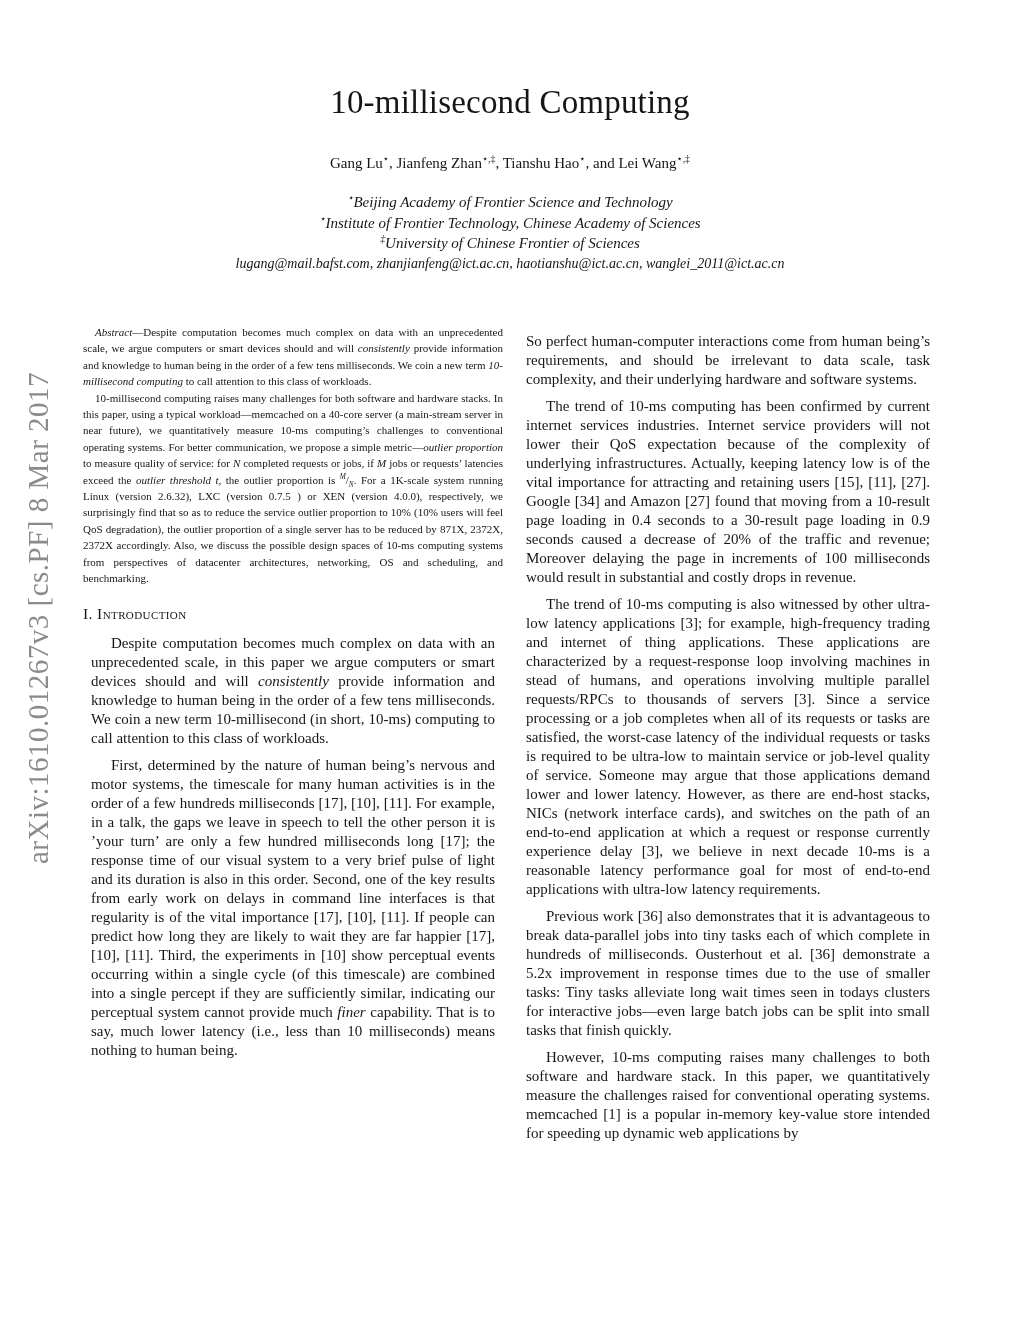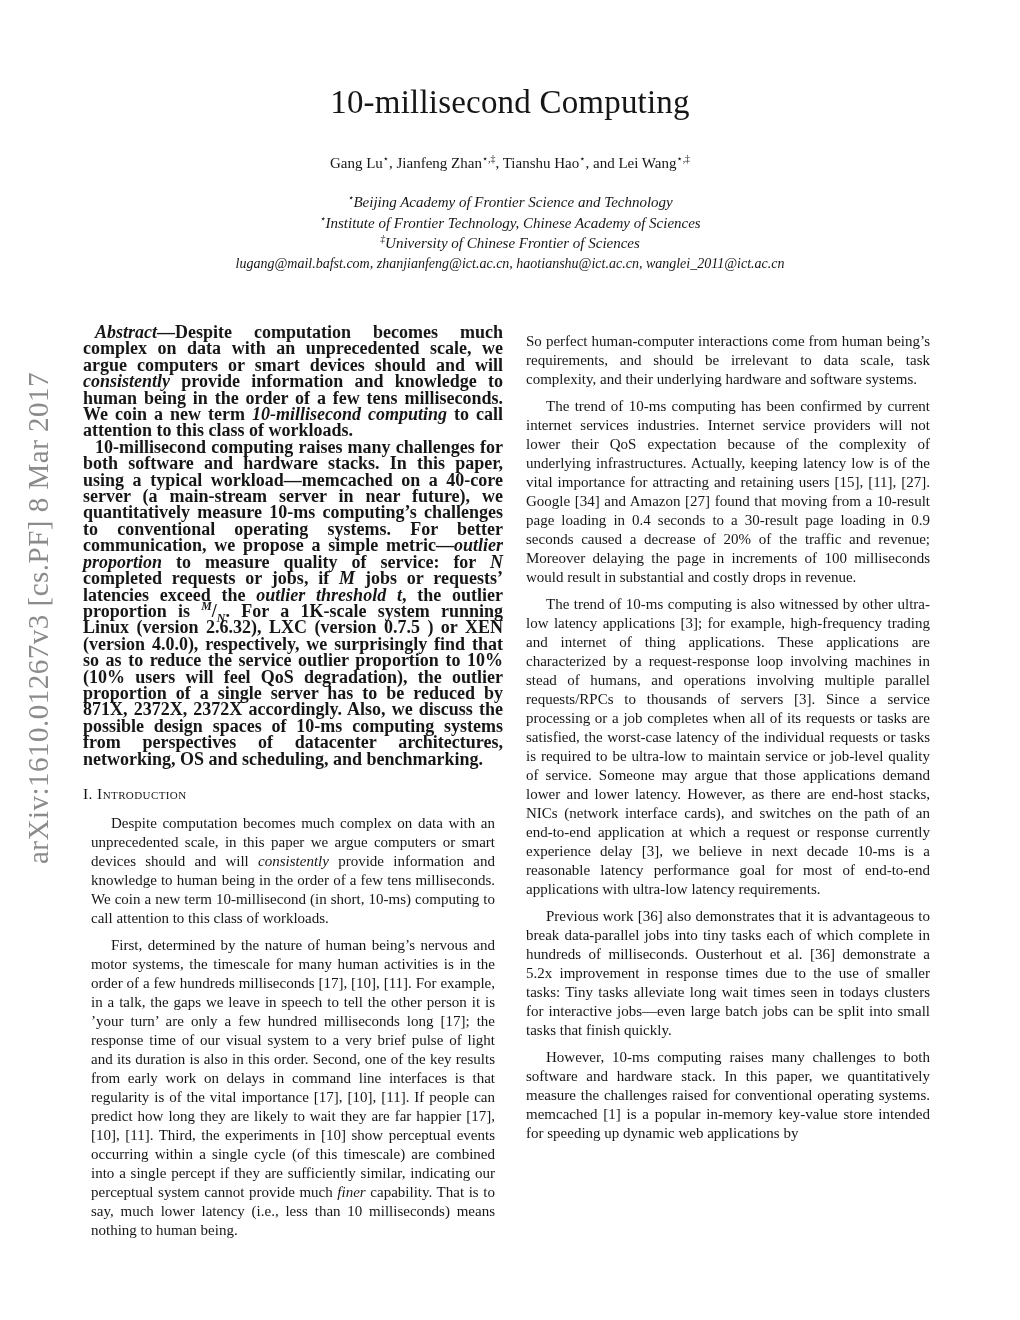--- a/index.html
+++ b/index.html
@@ -20,21 +20,21 @@
   .title {
     padding-top:84px; text-align:center; font-size:33px;
     font-weight:normal; letter-spacing:0.2px;
   }
   .authors { margin-top:34px; text-align:center; font-size:15px; }
   .affiliations { margin-top:20px; text-align:center; font-size:15px; line-height:20.5px;font-style:italic; }
   .emails { font-size:14px; }
   .columns { display:flex; gap:15px; padding:50px 82px 0 83px; }
   .col { width:420px; }
   .abstract {
-    font-weight:bold; font-size:18px; line-height:16.4px;
+    font-weight:normal; font-size:11px; line-height:16.4px;
     text-align:justify;
   }
   .abstract p { text-indent:12px; margin:0; }
   .section-heading {
     margin:18px 0 11px; text-align:left; font-size:15.5px;
     font-weight:normal; font-variant:small-caps; letter-spacing:0.4px;
   }
   .body-par {
     font-size:15px; line-height:19px; text-align:justify;
     text-indent:20px; margin:8px;

